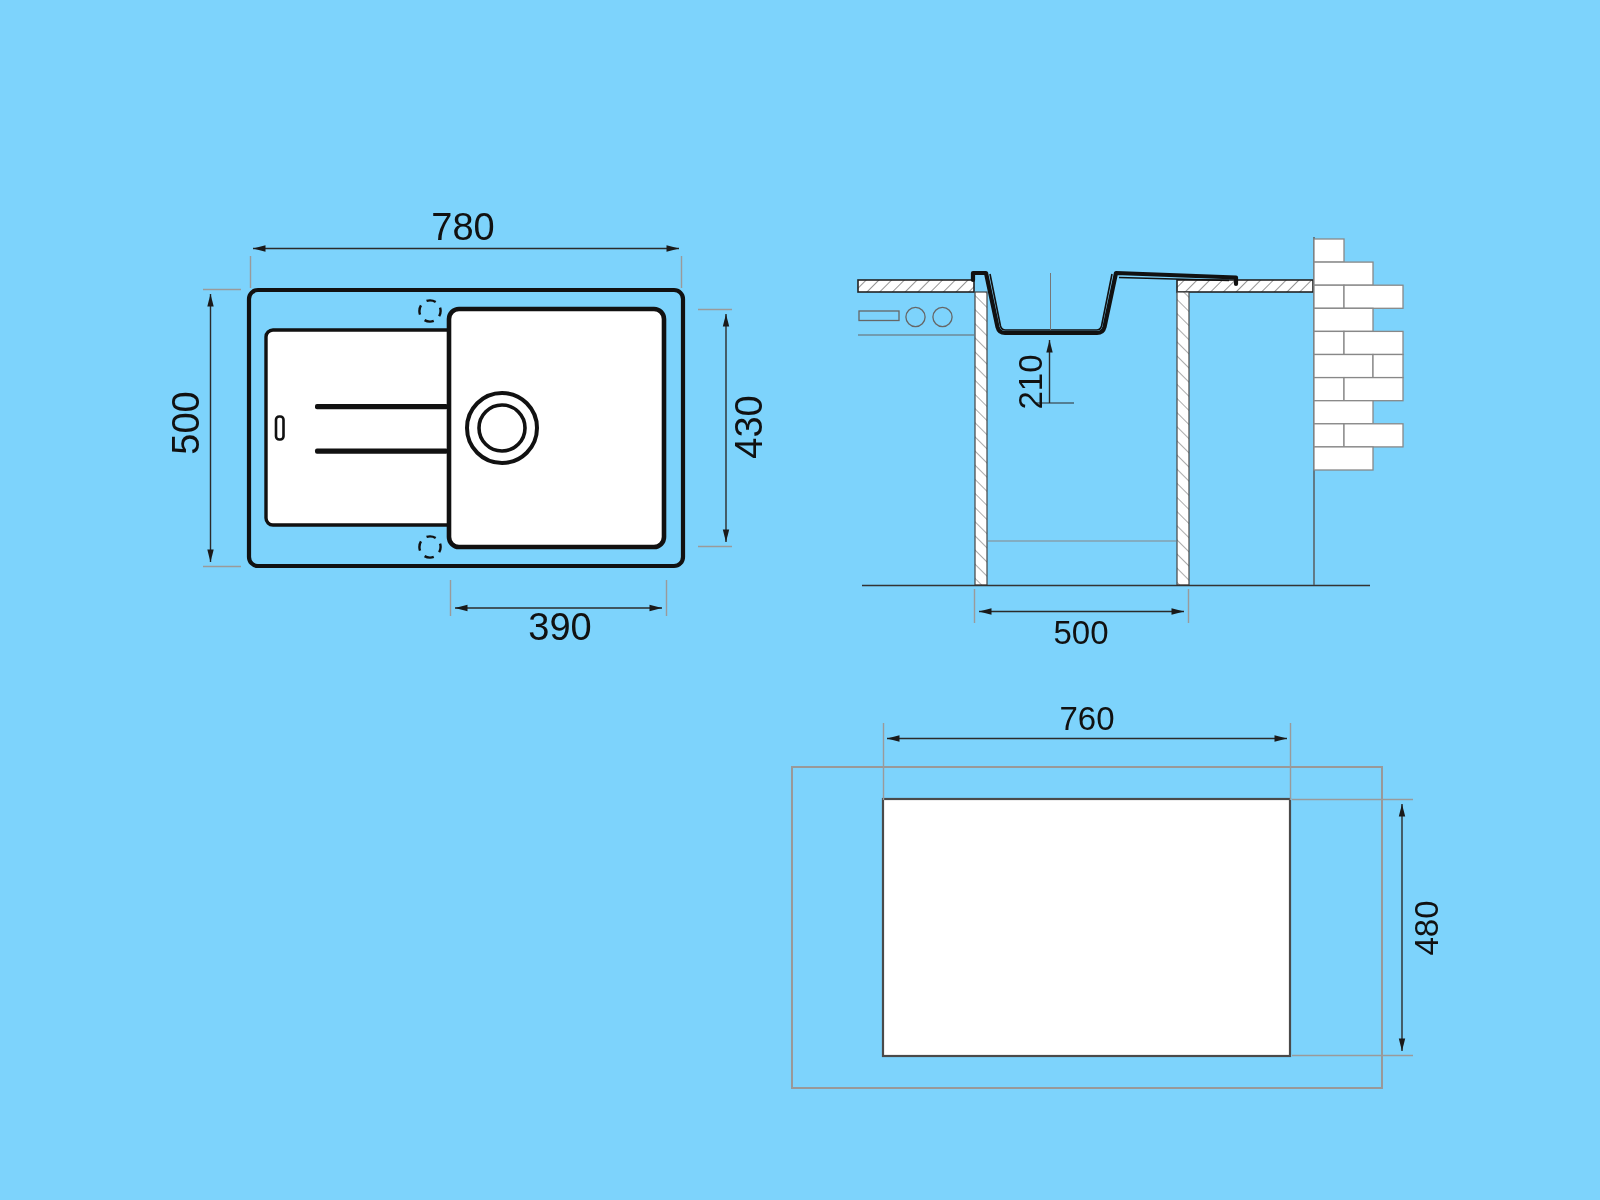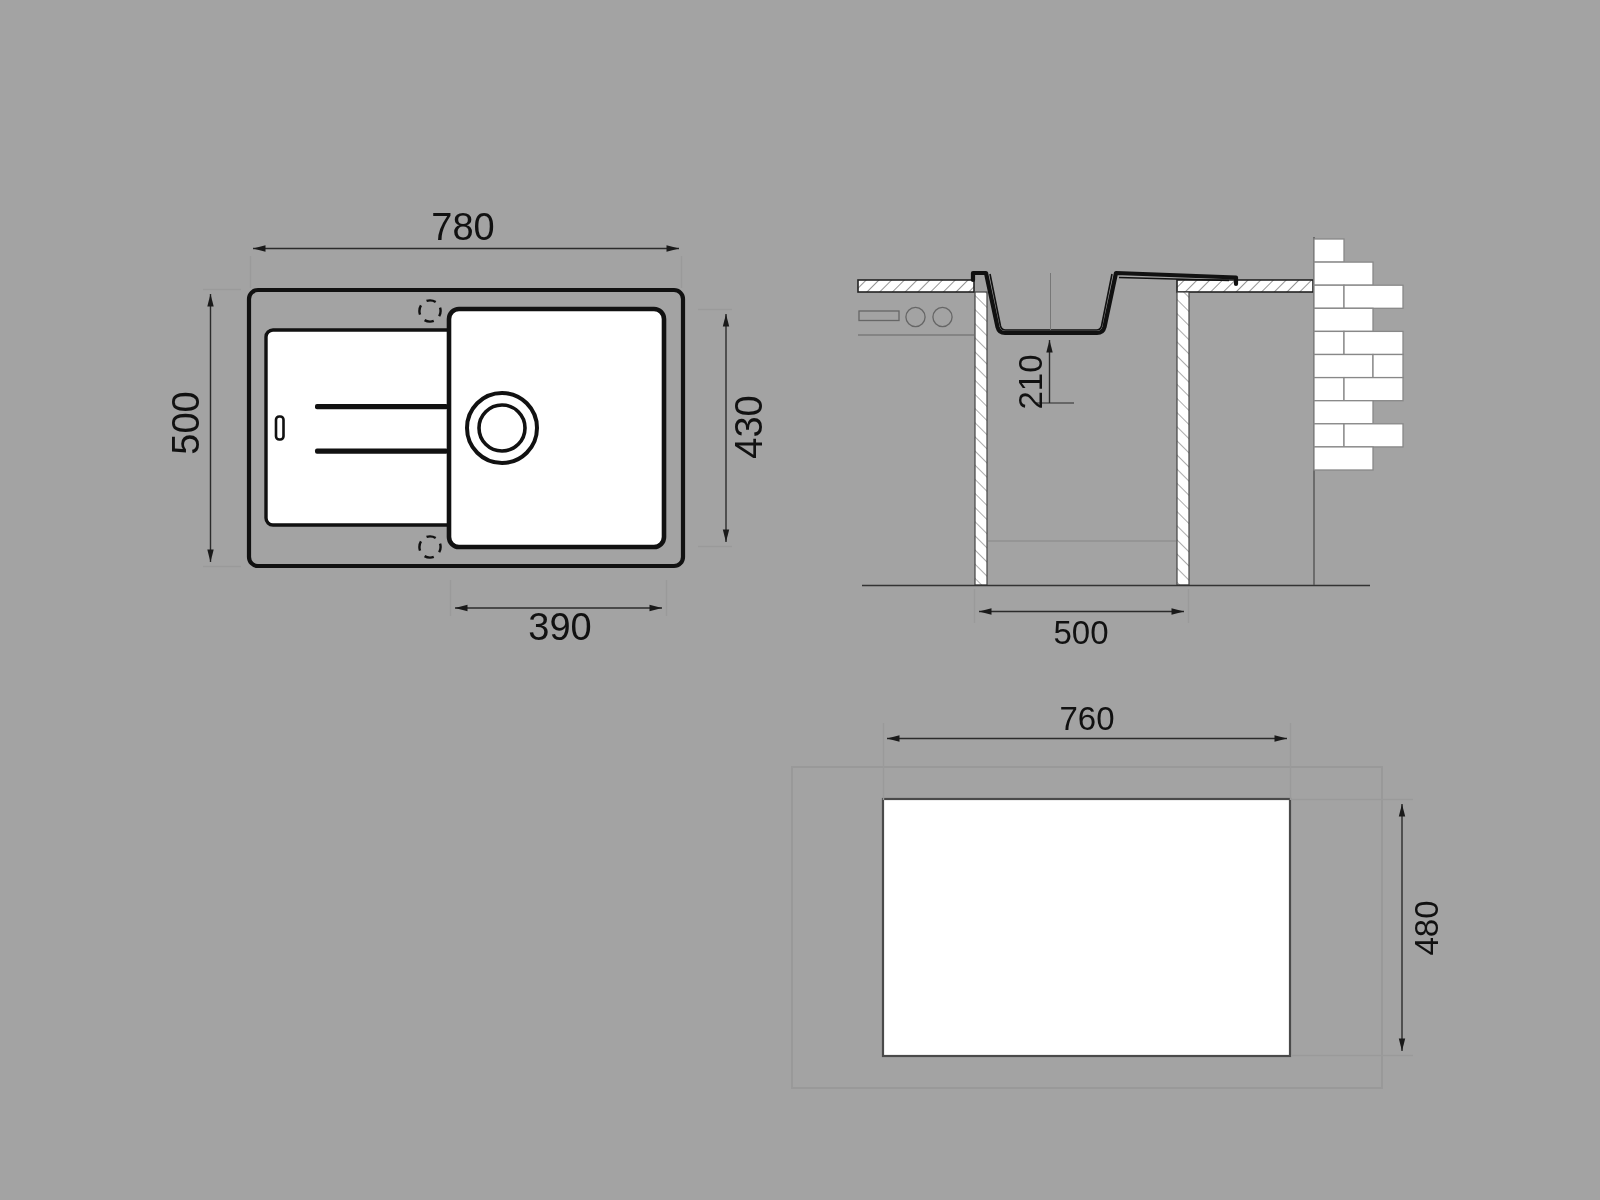--- a/index.html
+++ b/index.html
@@ -1,17 +1,17 @@
 <!DOCTYPE html>
 <html><head>
 <meta charset="utf-8">
 <title>Technical drawing</title>
 <style>
   html,body{margin:0;padding:0;background:#ffffff;}
-  .canvas{position:relative;width:1600px;height:1200px;background:#a3a3a3;overflow:hidden;}
+  .canvas{position:relative;width:1600px;height:1200px;background:#7dd3fc;overflow:hidden;}
   svg{display:block;}
   text{font-family:"Liberation Sans","DejaVu Sans",sans-serif;fill:#111111;}
   .dim-label-lg{font-size:38px;}
   .dim-label-md{font-size:33px;}
 </style>
 </head>
 <body>
 
 <div class="canvas">
 <svg width="1600" height="1200" viewBox="0 0 1600 1200">

